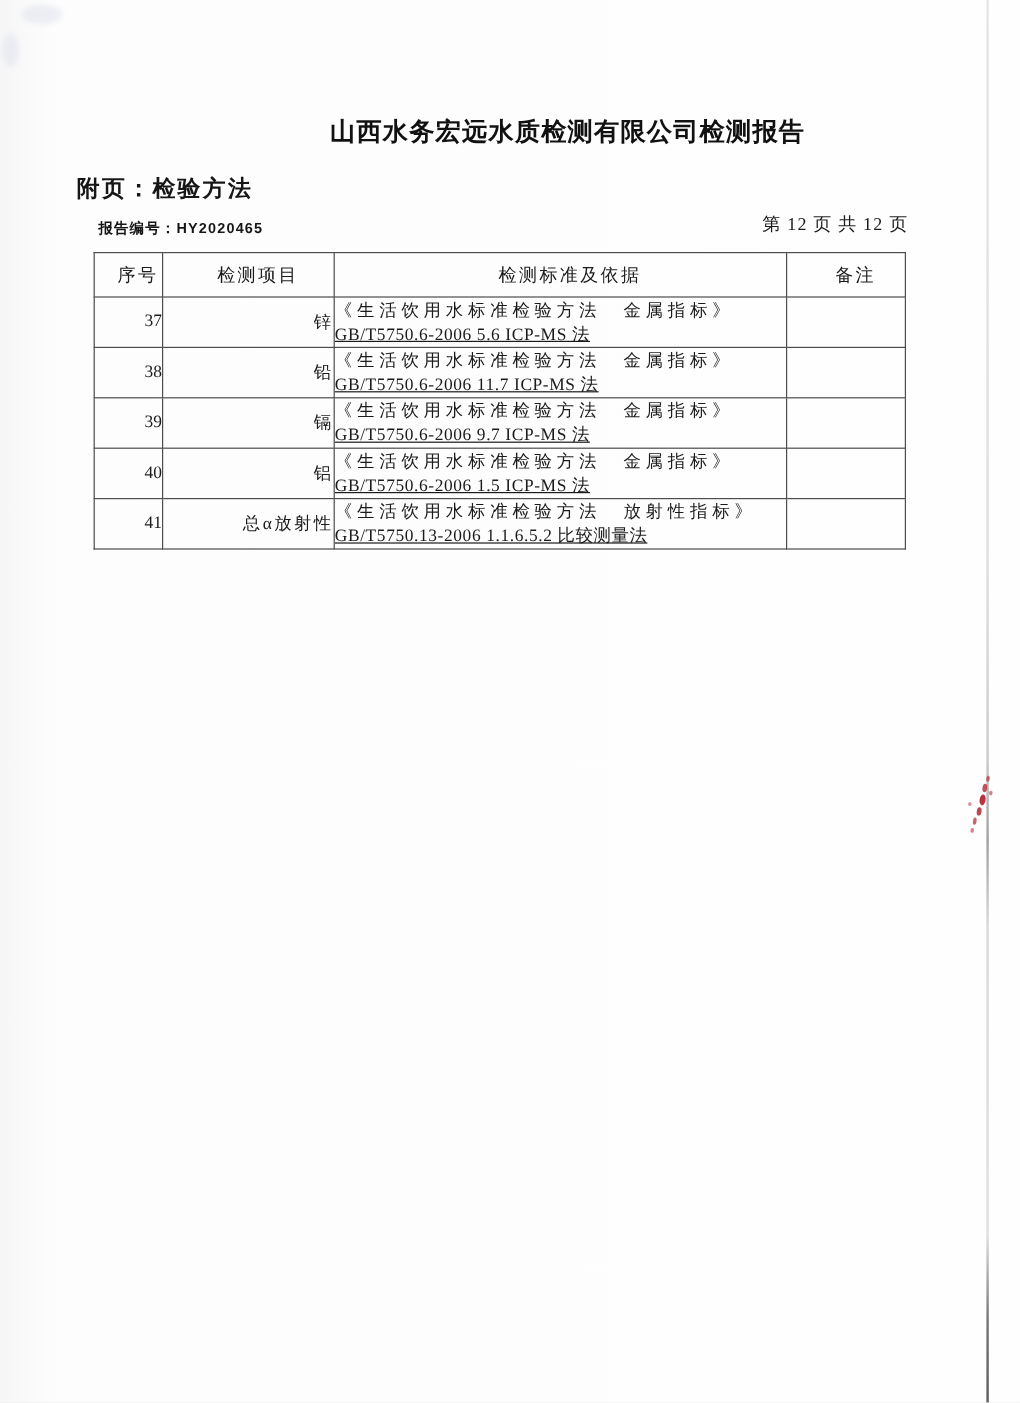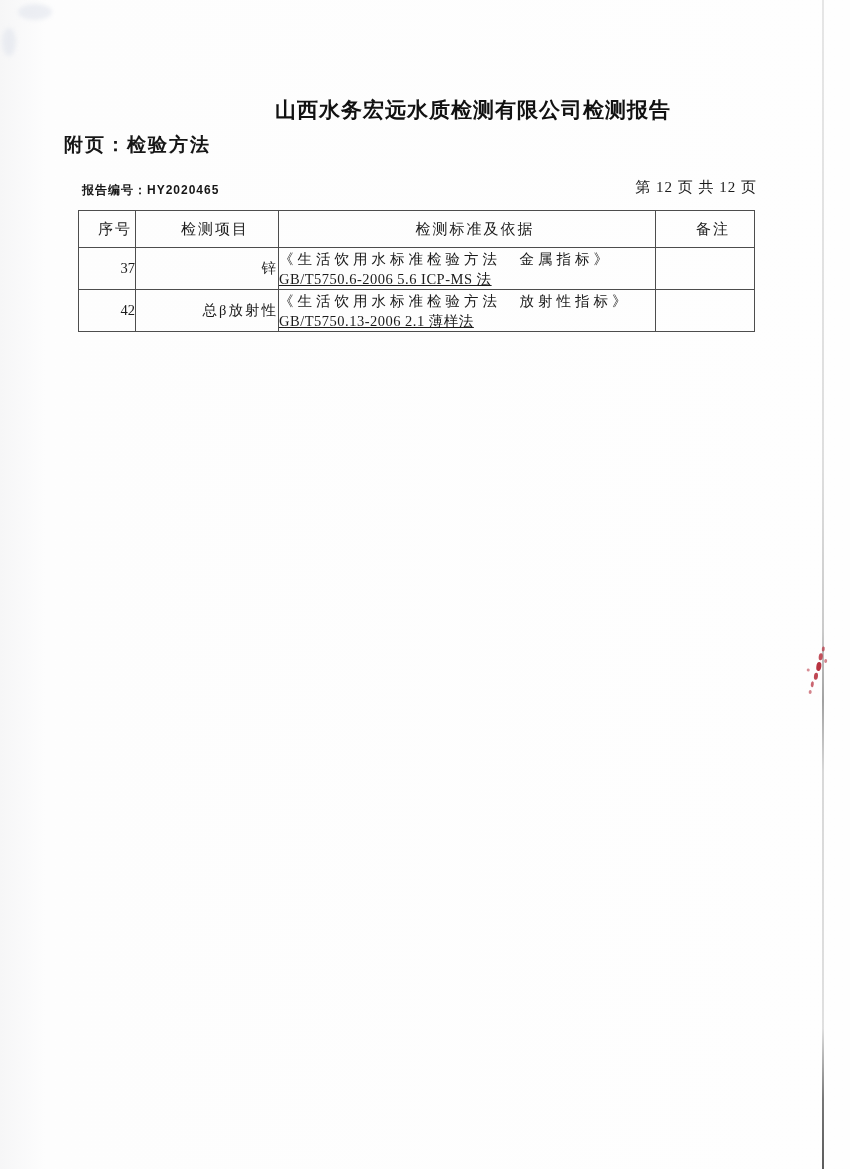--- a/index.html
+++ b/index.html
@@ -33,21 +33,21 @@
   .red-mark i:nth-child(6){left:5px;top:47px;width:3px;height:4px;opacity:.6;}
   .red-mark i:nth-child(7){left:0px;top:26px;width:3px;height:3px;opacity:.55;}
   .red-mark i:nth-child(8){left:16px;top:14px;width:3px;height:4px;opacity:.6;}
 
   .doc-title{
     position:absolute;left:0;top:96px;width:850px;
     text-align:center;font-family:"Liberation Sans","DejaVu Sans",sans-serif;
     font-weight:bold;font-size:21px;letter-spacing:1px;color:#111;padding-left:48px;
   }
   .doc-subtitle{
-    position:absolute;left:64px;top:132px;
+    position:absolute;left:64px;top:144px;
     font-family:"Liberation Sans","DejaVu Sans",sans-serif;
     font-weight:bold;font-size:19px;letter-spacing:2px;color:#161616;text-align:center;
   }
   .report-line{
     position:absolute;left:82px;top:182px;
     font-family:"Liberation Sans","DejaVu Sans",sans-serif;
     font-weight:bold;font-size:12px;letter-spacing:1px;color:#161616;
   }
   .page-indicator{
     position:absolute;right:93px;top:178px;
@@ -116,24 +116,51 @@
     <tr>
       <td class="c-no">37</td>
       <td class="c-item">锌</td>
       <td class="c-std">
         <span class="std1">《生活饮用水标准检验方法　金属指标》</span>
         <span class="std2">GB/T5750.6-2006  5.6 ICP-MS 法</span>
       </td>
       <td></td>
     </tr>
     <tr>
-      <td class="c-no">42</td>
-      <td class="c-item">总β放射性</td>
+      <td class="c-no">38</td>
+      <td class="c-item">铅</td>
+      <td class="c-std">
+        <span class="std1">《生活饮用水标准检验方法　金属指标》</span>
+        <span class="std2">GB/T5750.6-2006  11.7 ICP-MS 法</span>
+      </td>
+      <td></td>
+    </tr>
+    <tr>
+      <td class="c-no">39</td>
+      <td class="c-item">镉</td>
+      <td class="c-std">
+        <span class="std1">《生活饮用水标准检验方法　金属指标》</span>
+        <span class="std2">GB/T5750.6-2006  9.7 ICP-MS 法</span>
+      </td>
+      <td></td>
+    </tr>
+    <tr>
+      <td class="c-no">40</td>
+      <td class="c-item">铝</td>
+      <td class="c-std">
+        <span class="std1">《生活饮用水标准检验方法　金属指标》</span>
+        <span class="std2">GB/T5750.6-2006  1.5 ICP-MS 法</span>
+      </td>
+      <td></td>
+    </tr>
+    <tr>
+      <td class="c-no">41</td>
+      <td class="c-item">总α放射性</td>
       <td class="c-std">
         <span class="std1">《生活饮用水标准检验方法　放射性指标》</span>
-        <span class="std2">GB/T5750.13-2006 2.1 薄样法</span>
+        <span class="std2">GB/T5750.13-2006 1.1.6.5.2 比较测量法</span>
       </td>
       <td></td>
     </tr>
   </tbody>
     </table>
 
 </div>
 
 </body></html>

